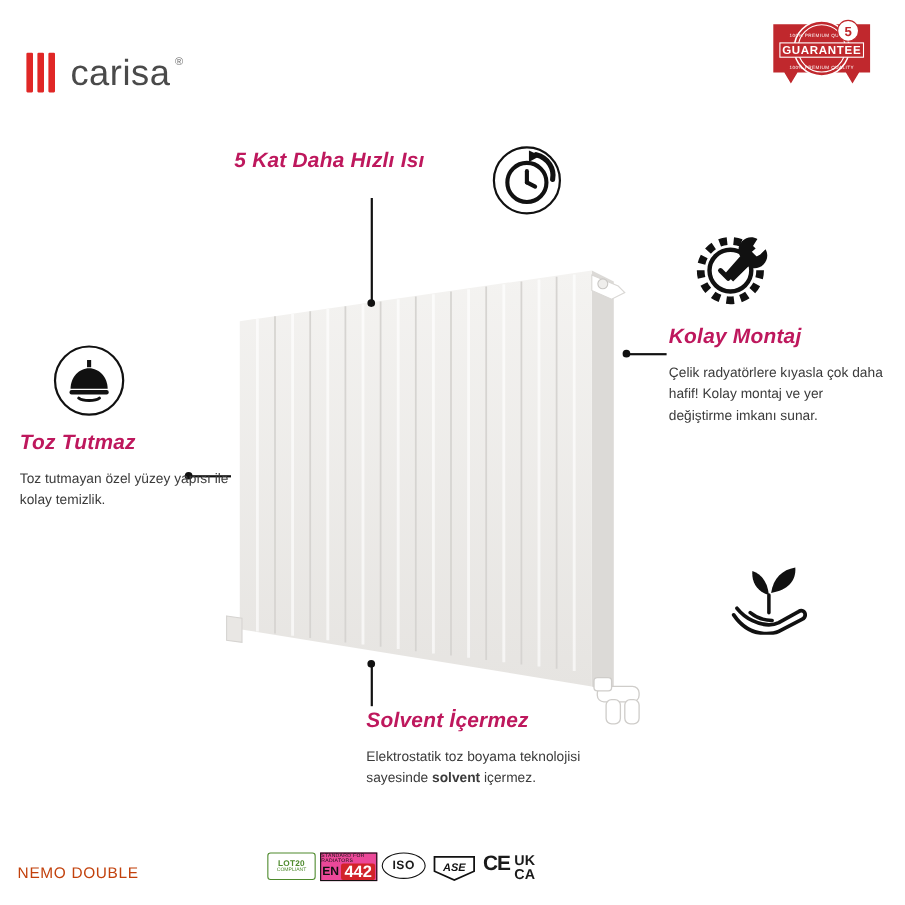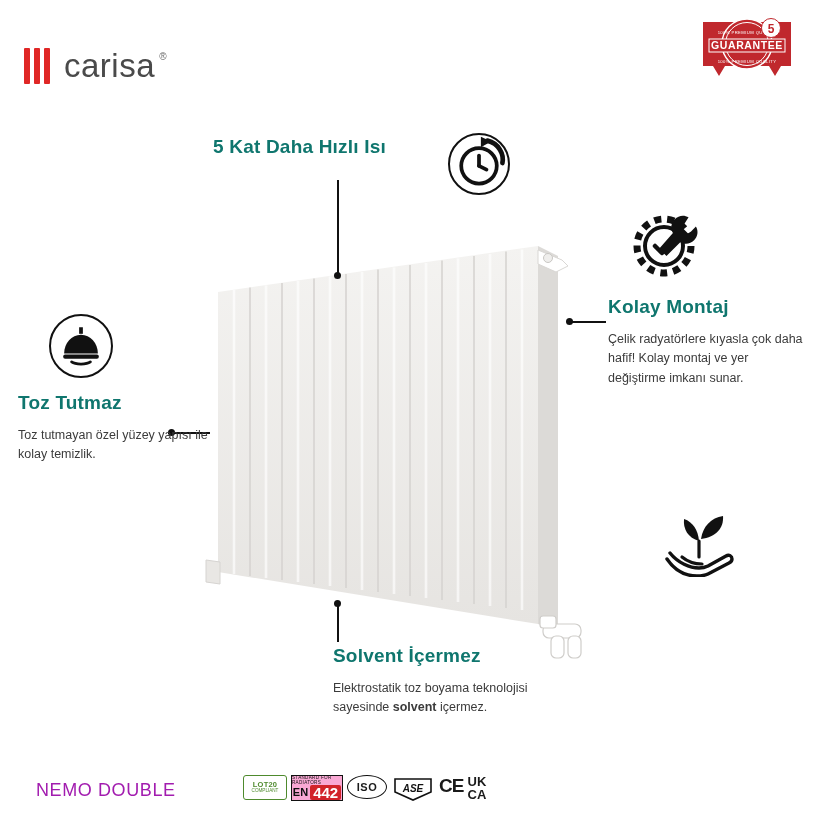--- a/index.html
+++ b/index.html
@@ -46,22 +46,23 @@
   
   .radiator {
     position: absolute;
     left: 196px; top: 232px;
     width: 410px; height: 428px;
   }
 
   
   .callout { position: absolute; }
   .callout h3 {
-    font-size: 19px; font-weight: bold; color: #0f766e; letter-spacing: .2px;
+    font-size: 19px; font-weight: bold; color: #be185d; letter-spacing: .2px;
     margin-bottom: 12px;
+    font-style: italic;
   }
   .callout p {
     font-size: 12.5px; line-height: 1.55; color: #3b3b3b;
   }
   .callout p b { font-weight: bold; }
 
   .c-fast  { left: 213px; top: 136px; width: 230px; }
   .c-montaj{ left: 608px; top: 296px; width: 200px; }
   .c-toz   { left: 18px;  top: 392px; width: 190px; }
   .c-solv  { left: 333px; top: 645px; width: 230px; }
@@ -78,37 +79,37 @@
   .plain-icon { position: absolute; }
   .i-montaj { left: 632px; top: 212px; width: 76px; height: 72px; }
   .i-eco    { left: 660px; top: 505px; width: 78px; height: 72px; }
 
   
   .line { position: absolute; background: #111; }
   .dot  { position: absolute; width: 7px; height: 7px; border-radius: 50%; background: #111; }
 
   
   .model-name {
-    position: absolute; left: 36px; bottom: 22px;
-    font-size: 18px; letter-spacing: .6px; color: #a21caf;
+    position: absolute; left: 16px; bottom: 22px;
+    font-size: 14px; letter-spacing: .6px; color: #c2410c;
   }
   .certs {
     position: absolute; left: 243px; bottom: 20px;
     display: flex; align-items: flex-start; gap: 4px;
   }
   .cert { display: flex; align-items: center; justify-content: center; }
   .cert-lotzo {
     width: 44px; height: 25px; border: 1.5px solid #4e8a2d; border-radius: 3px;
     background: #ffffff; display:flex; flex-direction:column; align-items:center; justify-content:center;
     line-height: 1;
   }
   .cert-lotzo .top { font-size: 7.5px; font-weight: bold; color: #4e8a2d; letter-spacing: .2px;}
   .cert-lotzo .bot { font-size: 4.6px; color: #4e8a2d; letter-spacing: 0; }
   .cert-en {
-    width: 52px; height: 26px; background:#f9a8d4; border: 1.5px solid #111;
+    width: 52px; height: 26px; background:#ec4899; border: 1.5px solid #111;
     display:flex; flex-direction:column; align-items:center; justify-content:center; line-height:1;
   }
   .cert-en .en-top { font-size: 4.6px; letter-spacing: .3px; color:#111; }
   .cert-en .en-row { display:flex; align-items:center; gap:2px; }
   .cert-en .en-left { font-size: 11px; font-weight: bold; color:#111; }
   .cert-en .en-num {
     font-size: 15px; font-weight: bold; color:#fff; background:#d2232a;
     padding: 0 3px; border-radius: 2px;
   }
   .cert-iso {

